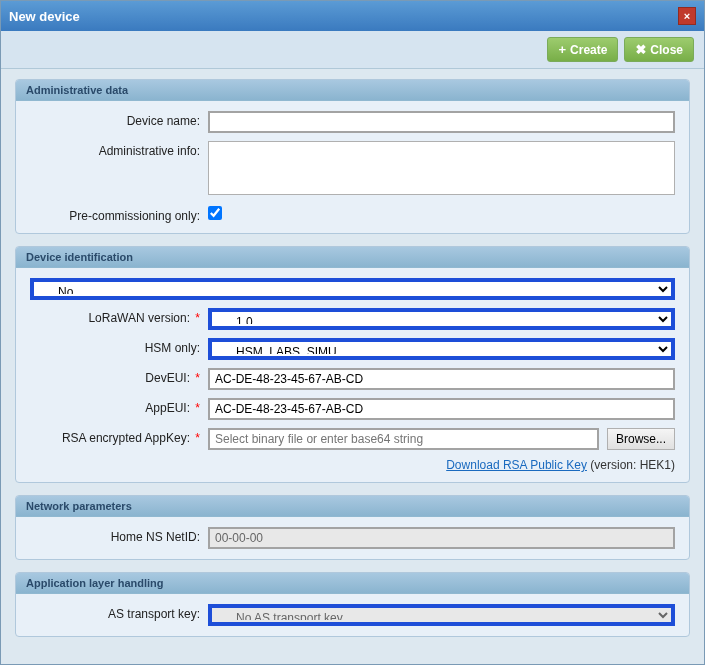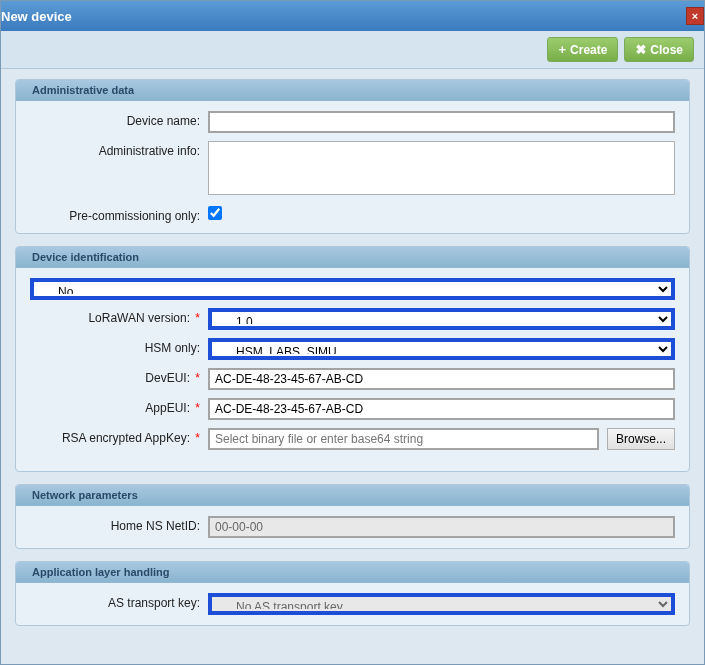--- a/index.html
+++ b/index.html
@@ -12,21 +12,21 @@
       width: 705px;
       min-height: 665px;
       background: #dde8f0;
       border: 1px solid #7a9ab5;
       display: flex;
       flex-direction: column;
     }
     .title-bar {
       background: linear-gradient(to bottom, #5b9bd5, #3a7abf);
       color: white;
-      padding: 6px 0;
+      padding: 6px 8px;
       font-weight: bold;
       font-size: 13px;
       display: flex;
       align-items: center;
       justify-content: space-between;
     }
     .title-bar-left {
       display: flex;
       align-items: center;
       gap: 6px;
@@ -80,21 +80,21 @@
       background: #e8f0f8;
       border: 1px solid #b0c8dc;
       border-radius: 4px;
       margin-bottom: 12px;
     }
     .section-header {
       background: linear-gradient(to bottom, #a8c8e0, #8ab4cf);
       color: #2a4a6a;
       font-weight: bold;
       font-size: 11px;
-      padding: 4px 16px;
+      padding: 4px 10px;
       border-radius: 3px 3px 0 0;
       border-bottom: 1px solid #90b8d0;
     }
     .section-body {
       padding: 10px 14px;
     }
     .form-row {
       display: flex;
       align-items: flex-start;
       margin-bottom: 8px;
@@ -314,20 +314,24 @@
           <div class="form-control">
             <div class="rsa-row">
               <input type="text" class="rsa-input" style="color: rgb(170, 170, 170);" placeholder="Select binary file or enter base64 string">
               <button class="browse-btn">Browse...</button>
             </div>
           </div>
         </div>
 
         <div class="form-row">
           <div class="form-label"></div>
+          <div class="form-control download-link">
+            <a>Download RSA Public Key</a>
+            <span>(version: HEK1)</span>
+          </div>
         </div>
       </div>
     </div>
 
     <div class="section">
       <div class="section-header">Network parameters</div>
       <div class="section-body">
         <div class="form-row">
           <div class="form-label">Home NS NetID:</div>
           <div class="form-control">

